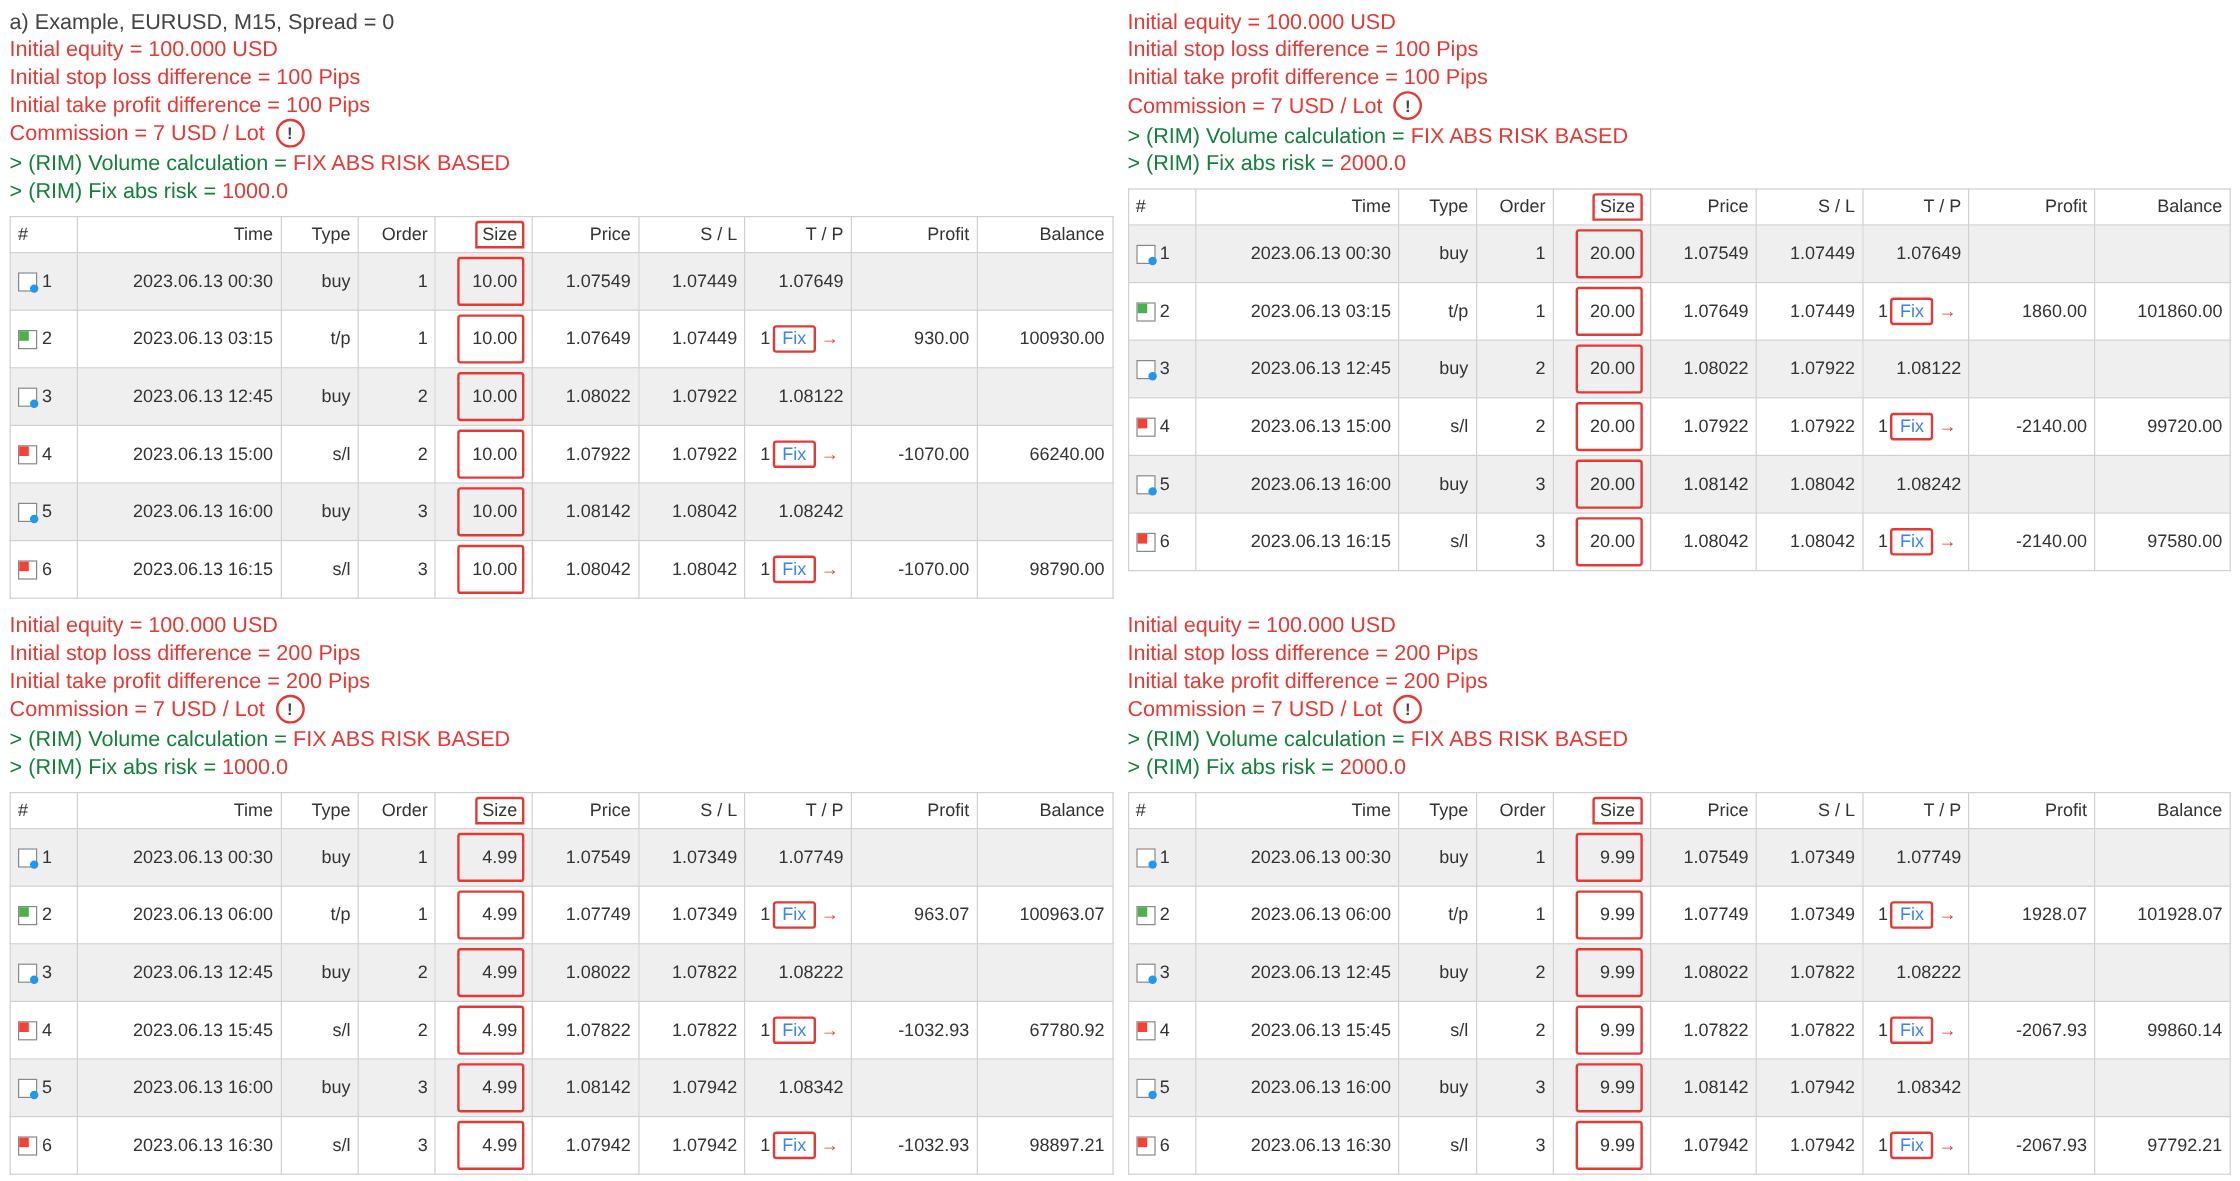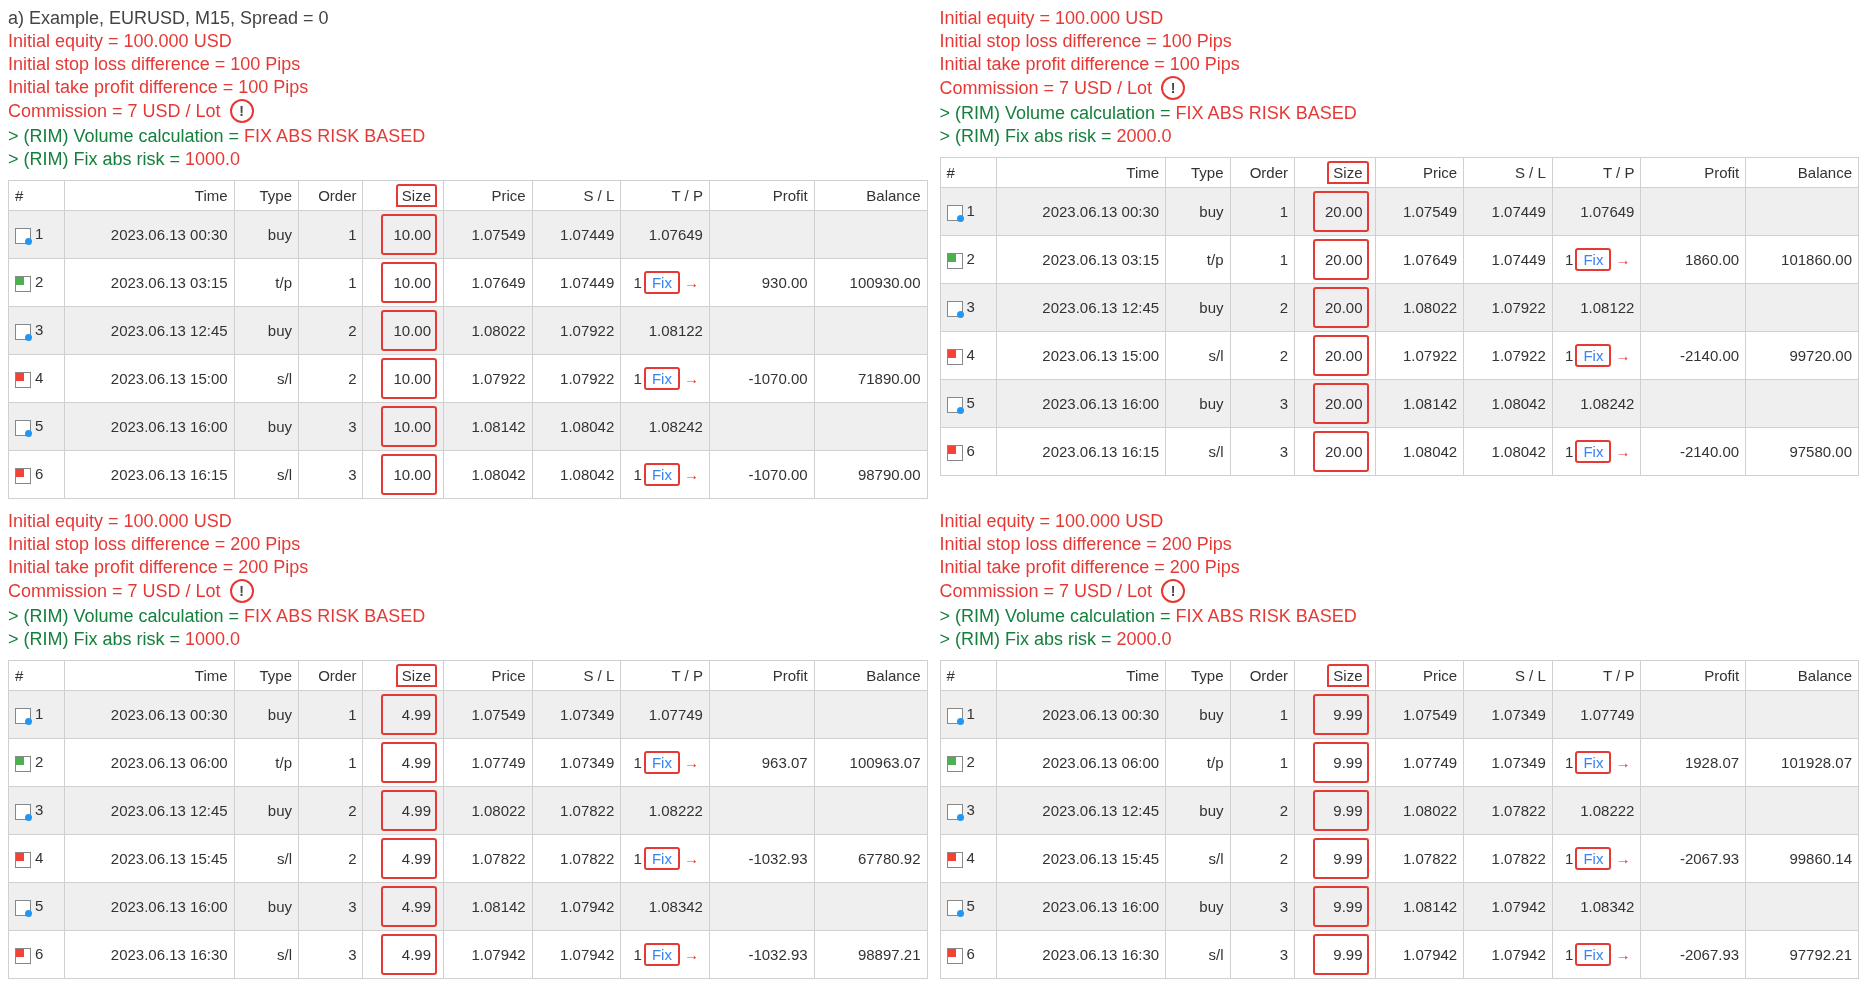--- a/index.html
+++ b/index.html
@@ -228,21 +228,21 @@
           <tr>
             <td class="num-cell"><span class="icon-cell icon-sl"></span><span>4</span></td>
             <td>2023.06.13 15:00</td>
             <td>s/l</td>
             <td>2</td>
             <td><span class="size-box">10.00</span></td>
             <td>1.07922</td>
             <td>1.07922</td>
             <td><span style="margin-right: 2px;">1</span><span class="fix-box">Fix</span><span class="arrow">→</span></td>
             <td>-1070.00</td>
-            <td>71890.00</td>
+            <td>66240.00</td>
           </tr>
           <tr>
             <td class="num-cell"><span class="icon-cell icon-buy"></span><span>5</span></td>
             <td>2023.06.13 16:00</td>
             <td>buy</td>
             <td>3</td>
             <td><span class="size-box">10.00</span></td>
             <td>1.08142</td>
             <td>1.08042</td>
             <td>1.08242</td>

